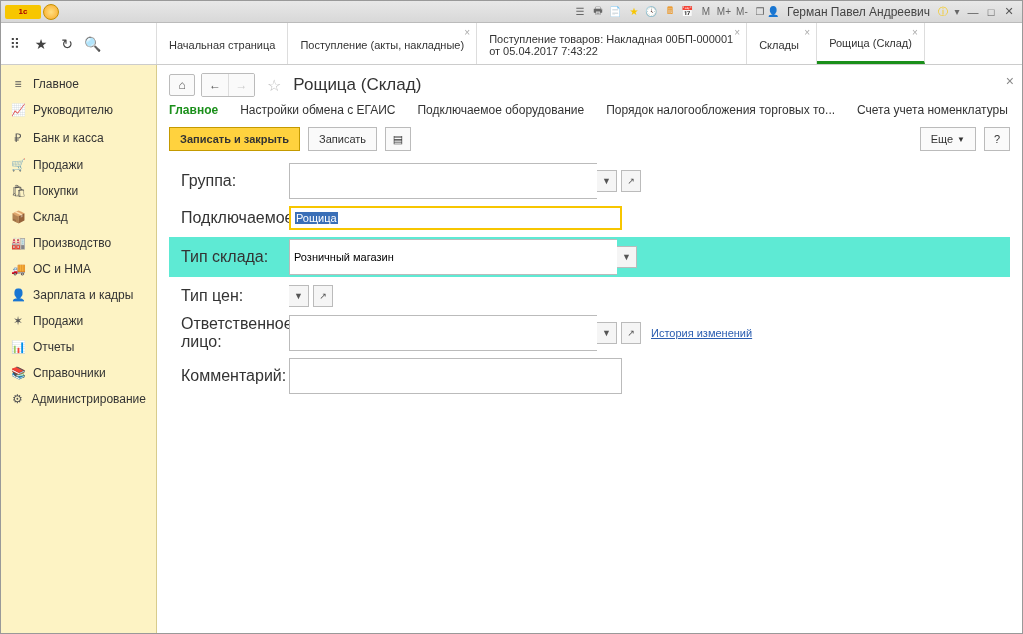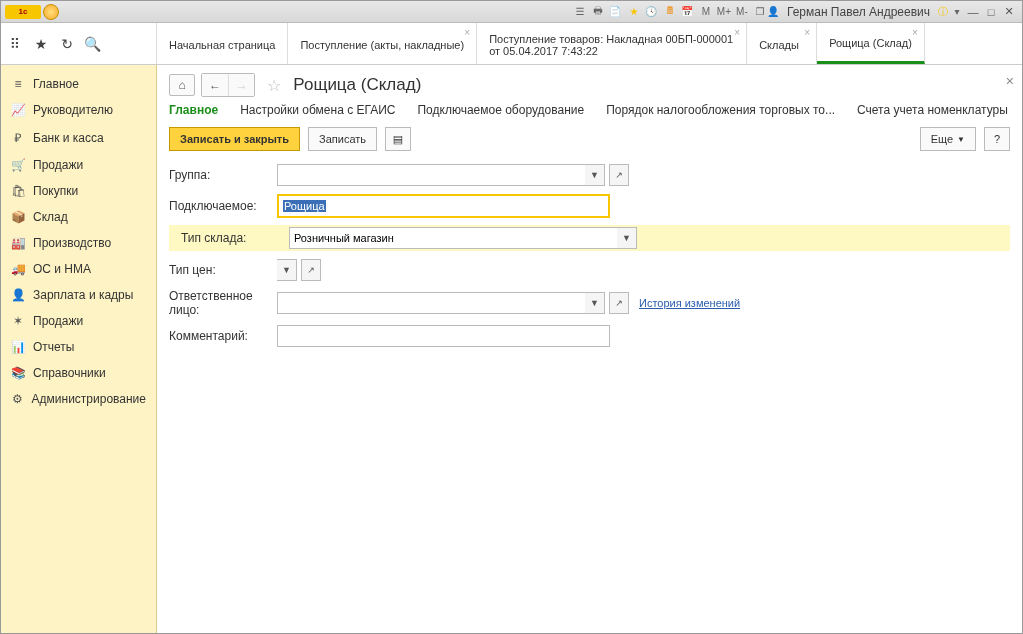--- a/index.html
+++ b/index.html
@@ -51,24 +51,24 @@
 .subtab { cursor:pointer; white-space:nowrap; }
 .subtab.active { color:#1a8f1a; font-weight:bold; }
 
 .action-row { display:flex; align-items:center; gap:8px; margin-bottom:12px; }
 .btn { height:24px; padding:0 10px; border:1px solid #bbb; background:#fafafa; font-size:11px; color:#333; display:flex; align-items:center; cursor:pointer; border-radius:0; }
 .btn.primary { background:#ffd23e; border-color:#c49a00; font-weight:bold; }
 .btn.iconb { width:26px; padding:0; justify-content:center; }
 .action-row .spacer { flex:1; }
 
 .form-row { display:flex; align-items:center; margin-bottom:7px; min-height:24px; }
-.form-row.hl { background:#fef9c3; padding:2px 12px; }
-.form-label { width:108px; font-size:12px; color:#333; }
+.form-row.hl { background:#5eead4; padding:2px 0; }
+.form-label { width:108px; font-size:16px; color:#333;margin-left:12px; }
 .form-field { display:flex; align-items:center; }
-.input { height:22px; border:1px solid #bbb; background:#fff; font-size:11px; padding:0 4px; }
+.input { height:36px; border:1px solid #bbb; background:#fff; font-size:11px; padding:0 4px; }
 .input.w310 { width:308px; }
 .input.w333 { width:333px; }
 .input.sel { border-right:none; }
 .input.highlighted { border:2px solid #f7c600; height:24px; }
 .input.highlighted::selection { background:#3a6fb7; color:#fff; }
 .sel-text { background:#3a6fb7; color:#fff; padding:0 1px; }
 .addon { width:20px; height:22px; border:1px solid #bbb; border-left:none; background:#f5f5f5; display:flex; align-items:center; justify-content:center; font-size:9px; color:#555; cursor:pointer; }
 .addon.open { font-size:9px; }
 .link { color:#2a5db0; font-size:11px; text-decoration:underline; margin-left:10px; cursor:pointer; }
 </style>

